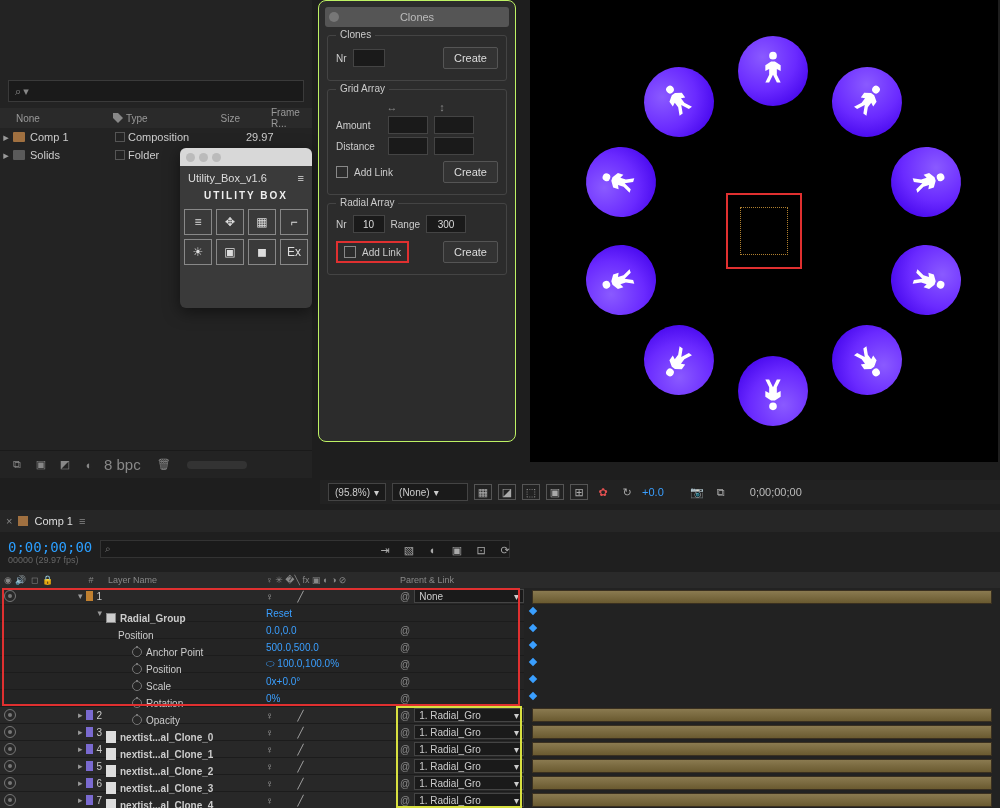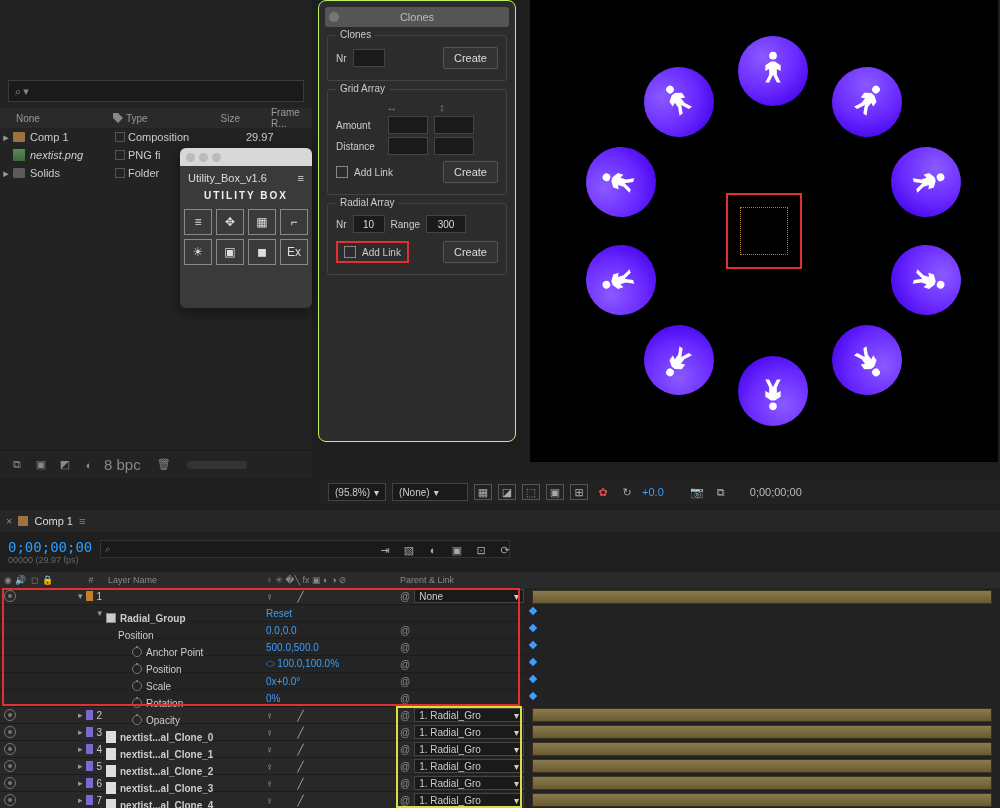--- a/index.html
+++ b/index.html
@@ -145,33 +145,20 @@
         </span>
         <span style="width:82px;">Comp 1</span>
         <span class="proj-col-tag">
           <span class="tag-box"></span>
         </span>
         <span style="width:78px">Composition</span>
         <span style="width:40px"></span>
         <span>29.97</span>
       </div>
       <div class="proj-row">
-        <span class="caret"></span>
-        <span class="icon">
-          <span class="png-icon"></span>
-        </span>
-        <span style="width:82px;font-style:italic">nextist.png</span>
-        <span class="proj-col-tag">
-          <span class="tag-box"></span>
-        </span>
-        <span style="width:78px">PNG fi</span>
-        <span style="width:40px"></span>
-        <span></span>
-      </div>
-      <div class="proj-row">
         <span class="caret">▸</span>
         <span class="icon">
           <span class="folder-icon"></span>
         </span>
         <span style="width:82px;">Solids</span>
         <span class="proj-col-tag">
           <span class="tag-box"></span>
         </span>
         <span style="width:78px">Folder</span>
         <span style="width:40px"></span>

